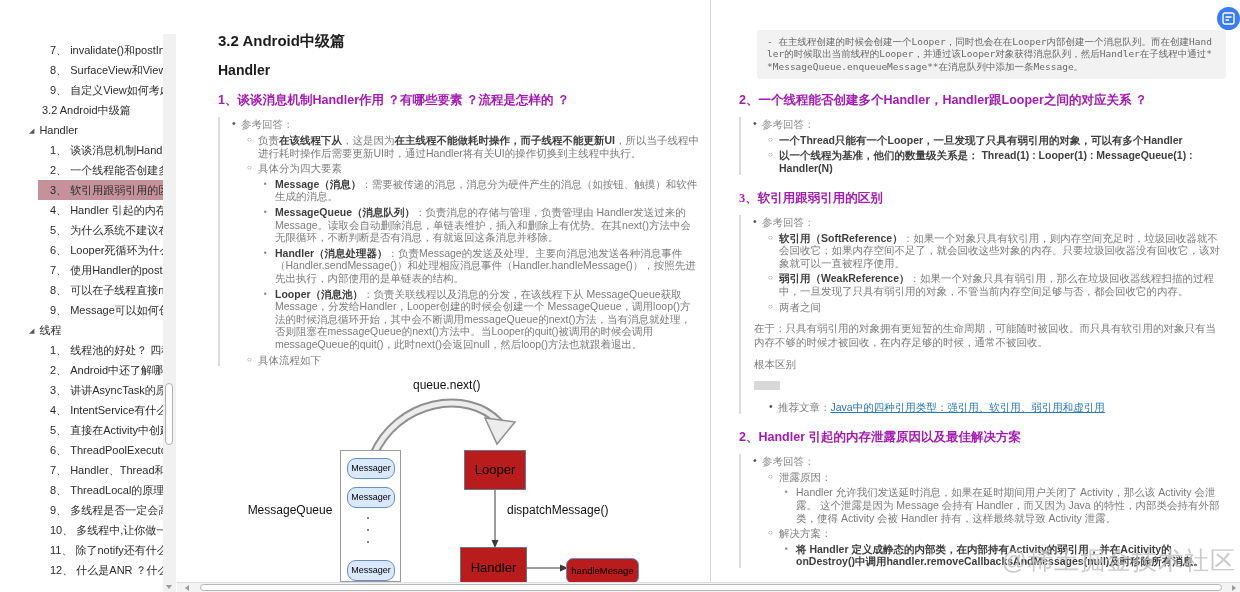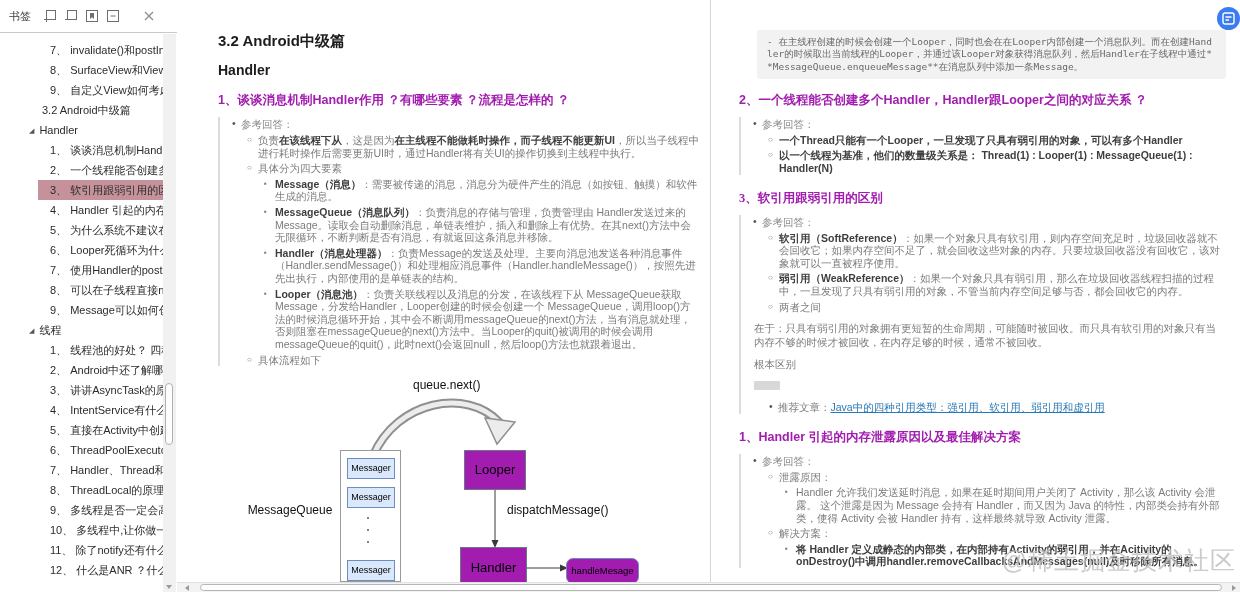--- a/index.html
+++ b/index.html
@@ -49,67 +49,43 @@
   .rec-line { position:relative; font-size:10.5px; color:#7c7c7c; margin:10px 0 0 16px; padding-left:10px; line-height:14px; }
   .rec-line .mk { position:absolute; left:1px; top:-1px; color:#555; }
   .rec-line a { color:#2878b5; text-decoration:underline; cursor:pointer; }
   .code-block { margin:30px 0 0 18px; background:#f2f2f2; border-radius:3px; padding:6px 10px;
     font-family:"DejaVu Sans Mono",monospace; font-size:9.5px; line-height:12.3px; color:#686868; }
   .code-block p { margin:0; word-break:break-all; }
   
   .diagram { position:absolute; left:0; top:372px; width:525px; height:210px; }
   .dg-label { position:absolute; font-size:12px; color:#101010; white-space:nowrap;text-align:center; }
   .dg-queue-box { position:absolute; left:155px; top:78px; width:61px; height:132px; background:#fff; border:1px solid #9a9a9a; }
-  .dg-msg { position:absolute; left:6px; width:48px; height:21px; background:#dae8fc; border:1px solid #6c8ebf; border-radius:0; font-size:9px; line-height:19px; text-align:center; color:#000; }
+  .dg-msg { position:absolute; left:6px; width:48px; height:21px; background:#dae8fc; border:1px solid #6c8ebf; border-radius:9px; font-size:9px; line-height:19px; text-align:center; color:#000; }
   .dg-dots { position:absolute; left:26px; top:66px; display:flex; flex-direction:column; gap:10px; }
   .dg-dots i { width:2px; height:2px; background:#555; border-radius:50%; }
-  .dg-node { position:absolute; background:#a21caf; border:1px solid #66788a; text-align:center; color:#000; }
+  .dg-node { position:absolute; background:#b91c1c; border:1px solid #66788a; text-align:center; color:#000; }
   .dg-looper { left:279px; top:78px; width:62px; height:40px; font-size:13px; line-height:38px; }
   .dg-handler { left:275px; top:175px; width:67px; height:40px; font-size:13px; line-height:40px; }
   .dg-callback { left:381px; top:186px; width:73px; height:26px; border-radius:7px; font-size:9.5px; line-height:24px; border-color:#6c8ebf; }
   .dg-svg { position:absolute; left:0; top:0; }
   
   .watermark { position:absolute; right:4px; top:544px; font-size:25px; font-weight:normal;
     color:#c2c2c2; opacity:.85; letter-spacing:1px; white-space:nowrap; }
   
   .hscroll { position:absolute; left:177px; bottom:0; width:1063px; height:10px; background:#f3f3f3; border-top:1px solid #e0e0e0; }
   .h-arrow-l { position:absolute; left:8px; top:2px; width:0; height:0; border-right:4px solid #9a9a9a; border-top:3px solid transparent; border-bottom:3px solid transparent; }
   .h-arrow-r { position:absolute; right:4px; top:2px; width:0; height:0; border-left:4px solid #9a9a9a; border-top:3px solid transparent; border-bottom:3px solid transparent; }
   .h-thumb { position:absolute; left:23px; top:1px; width:1022px; height:7px; background:#fdfdfd; border:1px solid #b5b5b5; border-radius:4px; }
   
   .fab { position:absolute; left:1217px; top:7px; width:23px; height:23px; border-radius:50%; background:#3b7cf0; cursor:pointer; display:flex; align-items:center; justify-content:center; }
 </style>
 </head>
 <body>
 
 <div class="sidebar">
-  <div class="sb-header">
-    <span class="sb-title">书签</span>
-    <span class="sb-tools">
-      <svg class="sb-tool" viewBox="0 0 14 14">
-        <rect x="3.5" y="1.5" width="9" height="9" fill="none" stroke="#6e6e6e"></rect>
-        <path d="M1 10.5 H6 M3.5 8 V13" stroke="#6e6e6e" fill="none"></path>
-      </svg>
-      <svg class="sb-tool" viewBox="0 0 14 14">
-        <rect x="3.5" y="1.5" width="9" height="9" fill="none" stroke="#6e6e6e"></rect>
-        <path d="M1 10.5 H6" stroke="#6e6e6e" fill="none"></path>
-      </svg>
-      <svg class="sb-tool" viewBox="0 0 14 14">
-        <rect x="1.5" y="1.5" width="11" height="11" fill="none" stroke="#6e6e6e"></rect>
-        <path d="M5 4 V10 L7 8.2 L9 10 V4 Z" fill="#6e6e6e"></path>
-      </svg>
-      <svg class="sb-tool" viewBox="0 0 14 14">
-        <rect x="1.5" y="1.5" width="11" height="11" fill="none" stroke="#6e6e6e"></rect>
-        <path d="M4.5 7 H9.5" stroke="#6e6e6e" fill="none"></path>
-      </svg>
-    </span>
-    <svg class="sb-close" viewBox="0 0 12 12">
-      <path d="M2 2 L10 10 M10 2 L2 10" stroke="#8a8a8a" stroke-width="1.2" fill="none"></path>
-    </svg>
-  </div>
   <div class="sb-list" id="sb-list">
       <div class="sb-item lvl2"><span>7、 invalidate()和postInva...</span></div>
       <div class="sb-item lvl2"><span>8、 SurfaceView和View的...</span></div>
       <div class="sb-item lvl2"><span>9、 自定义View如何考虑机...</span></div>
       <div class="sb-item lvl1"><span>3.2 Android中级篇</span></div>
       <div class="sb-item lvl1 expandable"><span class="arrow">◢</span><span>Handler</span></div>
       <div class="sb-item lvl2"><span>1、 谈谈消息机制Handler作...</span></div>
       <div class="sb-item lvl2"><span>2、 一个线程能否创建多个H...</span></div>
       <div class="sb-item lvl2 active"><span>3、 软引用跟弱引用的区别</span></div>
       <div class="sb-item lvl2"><span>4、 Handler 引起的内存泄...</span></div>
@@ -214,21 +190,21 @@
             <div class="pt"><span class="mk">○</span><span>两者之间</span></div>
           </div>
         <div class="plain">在于：只具有弱引用的对象拥有更短暂的生命周期，可能随时被回收。而只具有软引用的对象只有当内存不够的时候才被回收，在内存足够的时候，通常不被回收。</div>
         <div class="plain">根本区别</div>
         <div class="img-ph"></div>
         <div class="rec-line">
           <span class="mk">•</span><span>推荐文章：</span><a>Java中的四种引用类型：强引用、软引用、弱引用和虚引用</a>
         </div>
       </div>
 
-      <div class="h-q" style="margin-top:15px;">1、Handler 引起的内存泄露原因以及最佳解决方案</div>
+      <div class="h-q" style="margin-top:15px;">2、Handler 引起的内存泄露原因以及最佳解决方案</div>
       <div class="bq">
         <div class="ans-line"><span class="mk">•</span><span>参考回答：</span></div>
         <div id="q4-points">
             <div class="pt"><span class="mk">○</span><span>泄露原因：</span></div>
             <div class="pt square"><span class="mk">▪</span><span>Handler 允许我们发送延时消息，如果在延时期间用户关闭了 Activity，那么该 Activity 会泄露。 这个泄露是因为 Message 会持有 Handler，而又因为 Java 的特性，内部类会持有外部类，使得 Activity 会被 Handler 持有，这样最终就导致 Activity 泄露。</span></div>
             <div class="pt"><span class="mk">○</span><span>解决方案：</span></div>
             <div class="pt square"><span class="mk">▪</span><span><strong>将 Handler 定义成静态的内部类，在内部持有Activity的弱引用，并在Acitivity的onDestroy()中调用handler.removeCallbacksAndMessages(null)及时移除所有消息。</strong></span></div>
           </div>
       </div>
 

